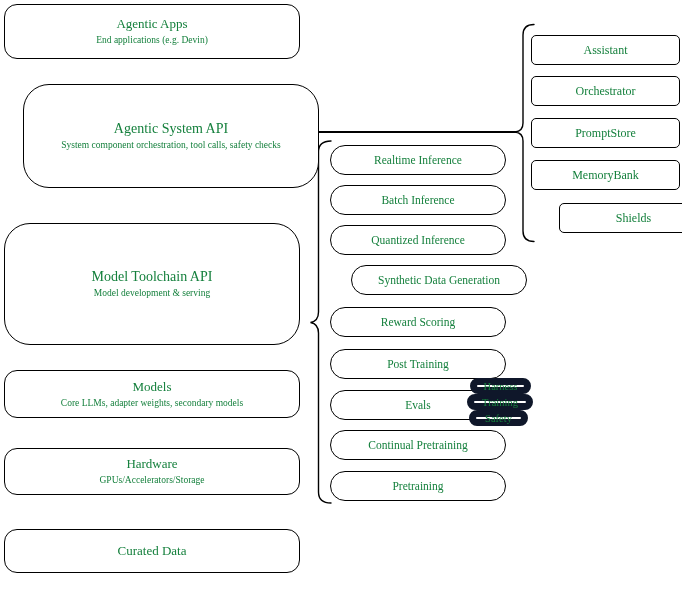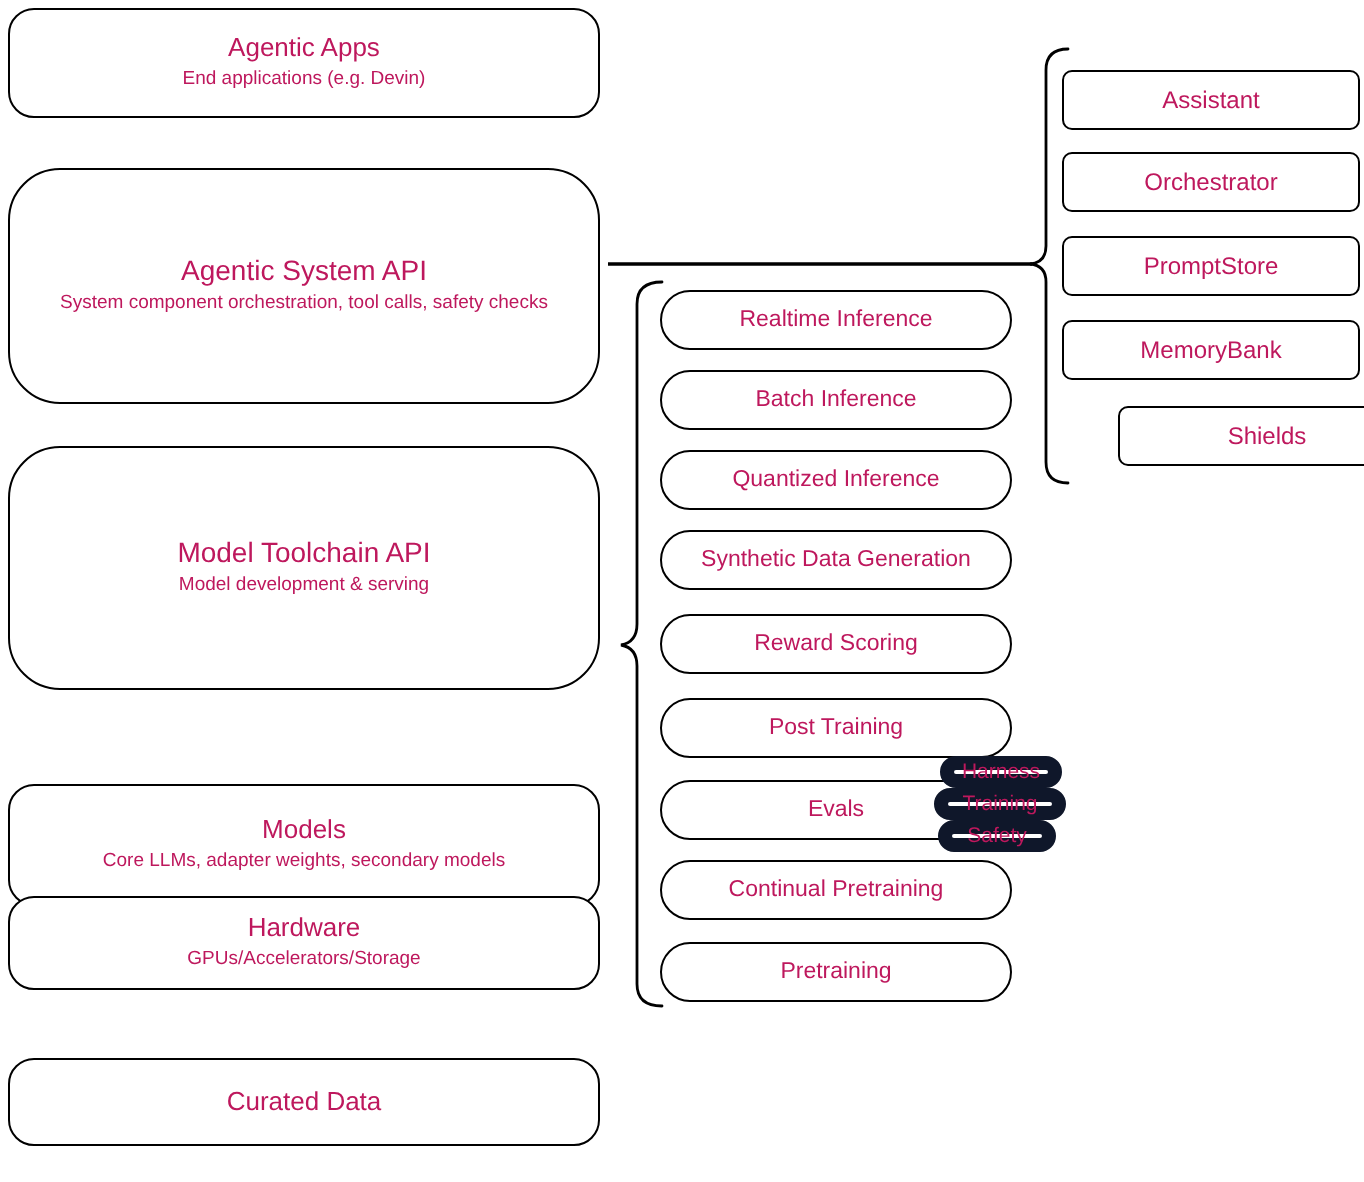--- a/index.html
+++ b/index.html
@@ -1,22 +1,22 @@
 <!DOCTYPE html>
 <html><head>
 <meta charset="utf-8">
 <style>
   html, body { margin: 0; padding: 0; background: #ffffff; }
   .canvas {
     position: relative;
     width: 682px;
     height: 591px;
     background: #ffffff;
-    font-family: Liberation Sans, sans-serif;
-    color: #be185d;
+    font-family: Liberation Serif, serif;
+    color: #15803d;
     overflow: hidden;
   }
   svg.wires {
     position: absolute;
     left: 0; top: 0;
     width: 682px; height: 591px;
     pointer-events: none;
   }
   .box {
     position: absolute;
@@ -75,31 +75,31 @@
     <path d="M 534 24.5 C 526.5 24.5 523 28 523 35 L 523 123 C 523 128.5 520.5 131.5 515 132 C 520.5 132.5 523 135.5 523 141 L 523 231 C 523 238 526.5 241.5 534 241.5" fill="none" stroke="#000000" stroke-width="1.4" stroke-linecap="round"></path>
 
     <path d="M 331 141 C 323 141 318.5 144.5 318.5 152 L 318.5 312 C 318.5 317.5 316 321.5 310.5 322.5 C 316 323.5 318.5 327 318.5 333 L 318.5 492 C 318.5 499.5 323 503 331 503" fill="none" stroke="#000000" stroke-width="1.4" stroke-linecap="round"></path>
   </svg>
 
   <div class="box leftbox r13" style="top:4px; height:55px;">
     <div class="title">Agentic Apps</div>
     <div class="subtitle">End applications (e.g. Devin)</div>
   </div>
 
-  <div class="box leftbox big r26" style="top:84px; height:118px;">
+  <div class="box leftbox big r26" style="top:84px; height:104px;margin-left:19px;">
     <div class="title">Agentic System API</div>
     <div class="subtitle">System component orchestration, tool calls, safety checks</div>
   </div>
 
   <div class="box leftbox big r26" style="top:223px; height:122px;">
     <div class="title">Model Toolchain API</div>
     <div class="subtitle">Model development &amp; serving</div>
   </div>
 
-  <div class="box leftbox r13" style="top:392px; height:61px;">
+  <div class="box leftbox r13" style="top:370px; height:48px;">
     <div class="title">Models</div>
     <div class="subtitle">Core LLMs, adapter weights, secondary models</div>
   </div>
 
   <div class="box leftbox r13" style="top:448px; height:47px;">
     <div class="title">Hardware</div>
     <div class="subtitle">GPUs/Accelerators/Storage</div>
   </div>
 
   <div class="box leftbox r13" style="top:529px; height:44px;gap:32px;">
@@ -108,21 +108,21 @@
 
   <div class="box midbox" style="top:145px;">
     <span>Realtime Inference</span>
   </div>
   <div class="box midbox" style="top:185px;">
     <span>Batch Inference</span>
   </div>
   <div class="box midbox" style="top:225px;">
     <span>Quantized Inference</span>
   </div>
-  <div class="box midbox" style="top:265px;">
+  <div class="box midbox" style="top:265px;margin-left:21px;">
     <span>Synthetic Data Generation</span>
   </div>
   <div class="box midbox" style="top:307px;">
     <span>Reward Scoring</span>
   </div>
   <div class="box midbox" style="top:349px;">
     <span>Post Training</span>
   </div>
   <div class="box midbox" style="top:430px;">
     <span>Continual Pretraining</span>

